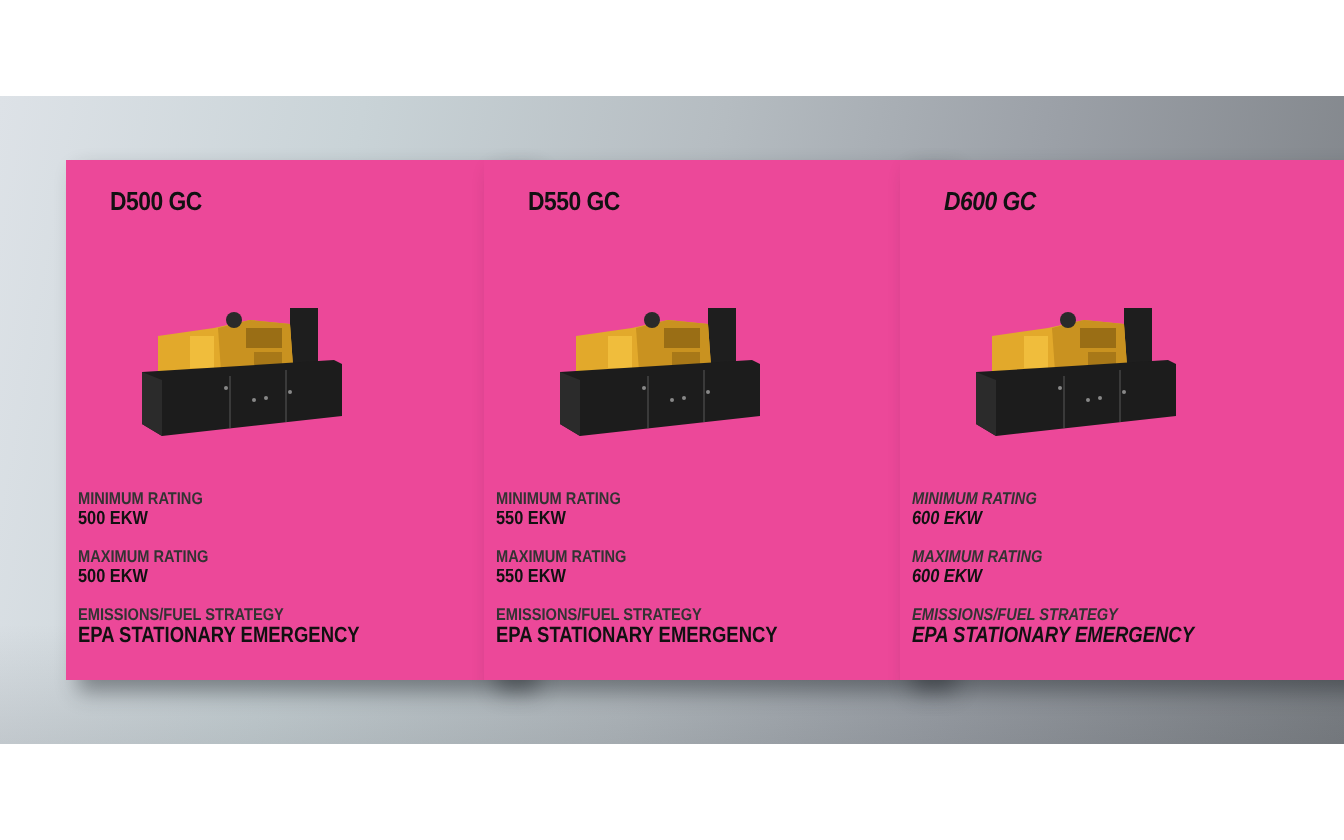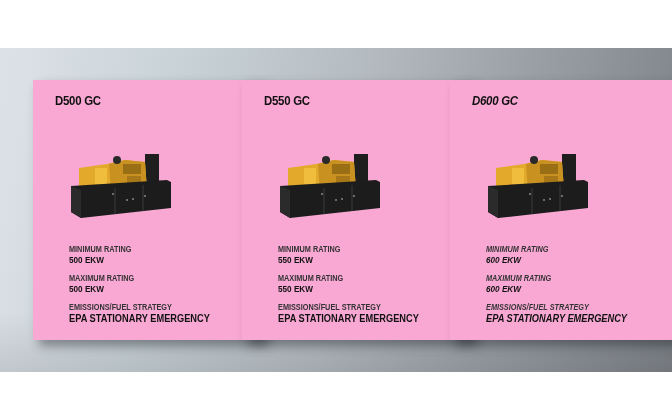--- a/index.html
+++ b/index.html
@@ -30,21 +30,21 @@
       position: absolute;
       left: 0; right: 0; bottom: 0;
       height: 60px;
       background: linear-gradient(180deg, rgba(0,0,0,0) 0%, rgba(40,45,50,0.12) 100%);
     }
     .card {
       position: absolute;
       top: 80px;
       width: 230px;
       height: 260px;
-      background: #f9a8d4;
+      background: #ec4899;
       box-shadow: 6px 6px 10px rgba(30,35,40,0.45);
     }
     .card-1 { left: 33px; }
     .card-2 { left: 242px; text-decoration: underline; }
     .card-3 { left: 450px; font-style: italic; }
 
     .title {
       position: absolute;
       left: 22px;
       top: 13px;
@@ -59,21 +59,21 @@
     }
     .genset {
       position: absolute;
       left: 34px;
       top: 70px;
       width: 108px;
       height: 72px;
     }
     .specs {
       position: absolute;
-      left: 36px;
+      left: 6px;
       top: 164px;
       width: 165px;
     }
     .spec-label {
       font-family: "Liberation Sans", sans-serif;
       font-weight: bold;
       font-size: 8.5px;
       line-height: 10px;
       color: #333333;
       transform: scaleX(0.86);

